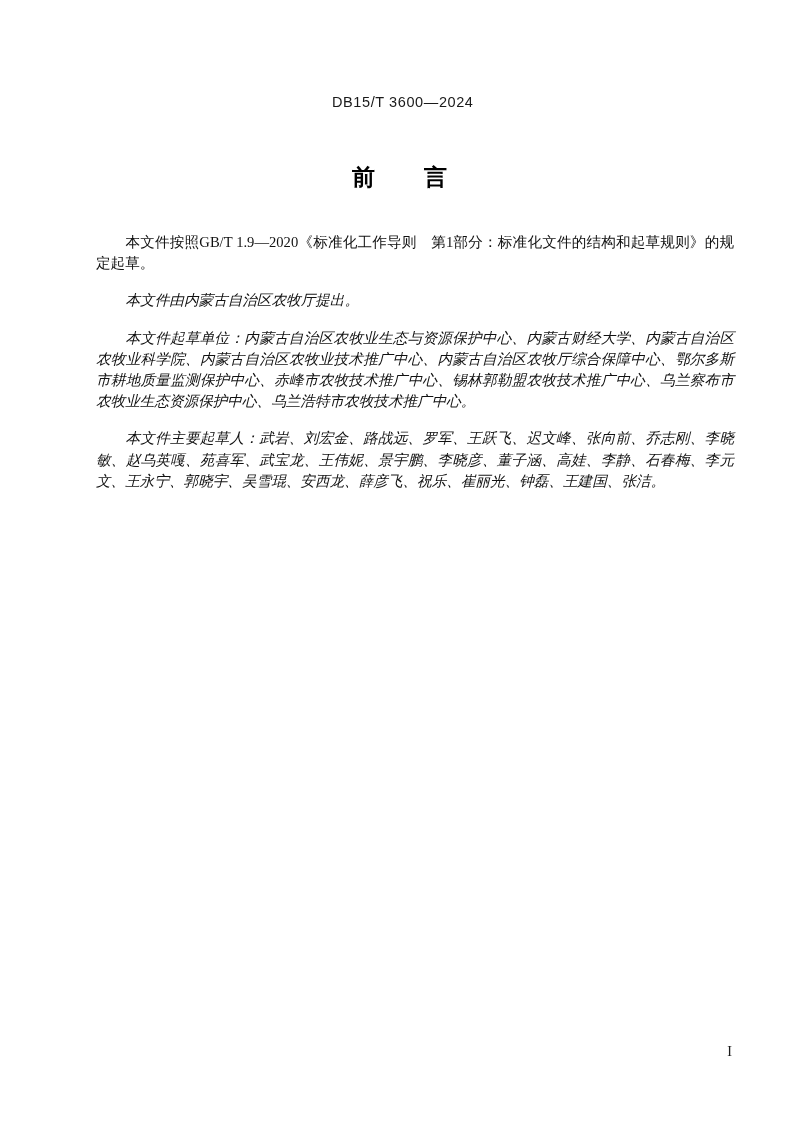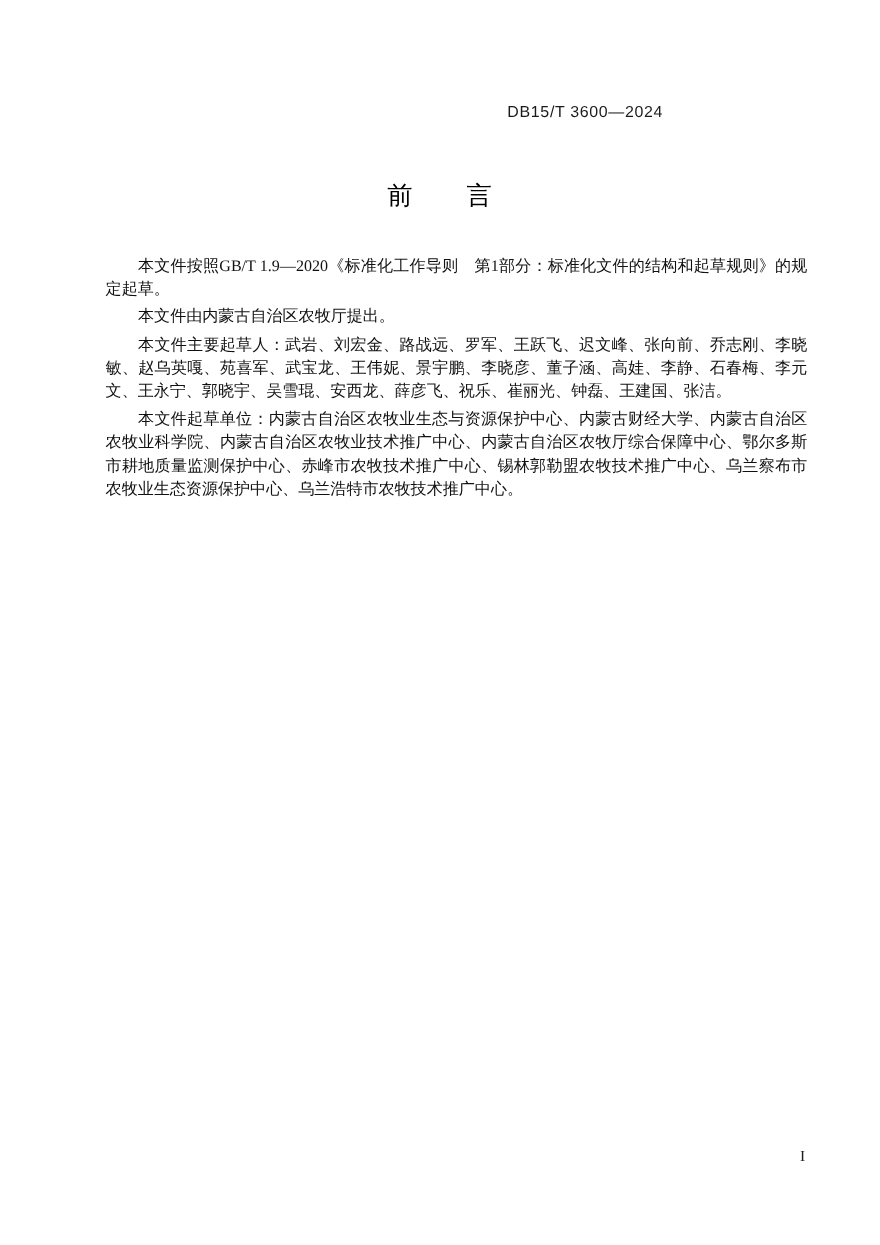--- a/index.html
+++ b/index.html
@@ -21,37 +21,37 @@
     overflow: hidden;
     box-sizing: border-box;
   }
 
   
   .header {
     position: absolute;
     top: 94px;
     right: 68px;
     width: 400px;
-    text-align: center;
+    text-align: left;
     font-family: "Liberation Sans", "DejaVu Sans", sans-serif;
     font-size: 14.5px;
     letter-spacing: 0.6px;
     color: #1a1a1a;
     white-space: pre;
   }
 
   
   .doc-title {
     position: absolute;
     top: 162px;
     left: 0;
     width: 800px;
     text-align: center;
     font-family: "DejaVu Sans", "Liberation Sans", sans-serif;
-    font-weight: normal;
+    font-weight: bold;
     font-size: 23px;
     letter-spacing: 1px;
     color: #000000;
     white-space: pre;
   }
 
   
   .body-block {
     position: absolute;
     top: 232px;
@@ -63,21 +63,22 @@
     font-size: 14.6px;
     line-height: 21.2px;
     text-align: justify;
     text-justify: inter-ideograph;
     text-indent: 29.5px;
     margin: 0;
     color: #111111;
     word-break: break-all;
   }
   .para + .para {
-    margin-top: 4px;
+    margin-top: 16px;
+    font-style: italic;
   }
 
   
   .page-number {
     position: absolute;
     bottom: 72px;
     right: 68px;
     font-family: "Liberation Serif", "DejaVu Serif", serif;
     font-size: 14px;
     color: #1a1a1a;
@@ -88,19 +89,19 @@
 
 <div class="page">
 
   <div class="header">DB15/T 3600—2024</div>
 
   <div class="doc-title">前　　言</div>
 
   <div class="body-block">
     <p class="para">本文件按照GB/T 1.9—2020《标准化工作导则　第1部分：标准化文件的结构和起草规则》的规定起草。</p>
     <p class="para">本文件由内蒙古自治区农牧厅提出。</p>
+    <p class="para">本文件起草单位：内蒙古自治区农牧业生态与资源保护中心、内蒙古财经大学、内蒙古自治区农牧业科学院、内蒙古自治区农牧业技术推广中心、内蒙古自治区农牧厅综合保障中心、鄂尔多斯市耕地质量监测保护中心、赤峰市农牧技术推广中心、锡林郭勒盟农牧技术推广中心、乌兰察布市农牧业生态资源保护中心、乌兰浩特市农牧技术推广中心。</p>
     <p class="para">本文件主要起草人：武岩、刘宏金、路战远、罗军、王跃飞、迟文峰、张向前、乔志刚、李晓敏、赵乌英嘎、苑喜军、武宝龙、王伟妮、景宇鹏、李晓彦、董子涵、高娃、李静、石春梅、李元文、王永宁、郭晓宇、吴雪琨、安西龙、薛彦飞、祝乐、崔丽光、钟磊、王建国、张洁。</p>
-    <p class="para">本文件起草单位：内蒙古自治区农牧业生态与资源保护中心、内蒙古财经大学、内蒙古自治区农牧业科学院、内蒙古自治区农牧业技术推广中心、内蒙古自治区农牧厅综合保障中心、鄂尔多斯市耕地质量监测保护中心、赤峰市农牧技术推广中心、锡林郭勒盟农牧技术推广中心、乌兰察布市农牧业生态资源保护中心、乌兰浩特市农牧技术推广中心。</p>
   </div>
 
   <div class="page-number">I</div>
 
 </div>
 
 </body></html>

